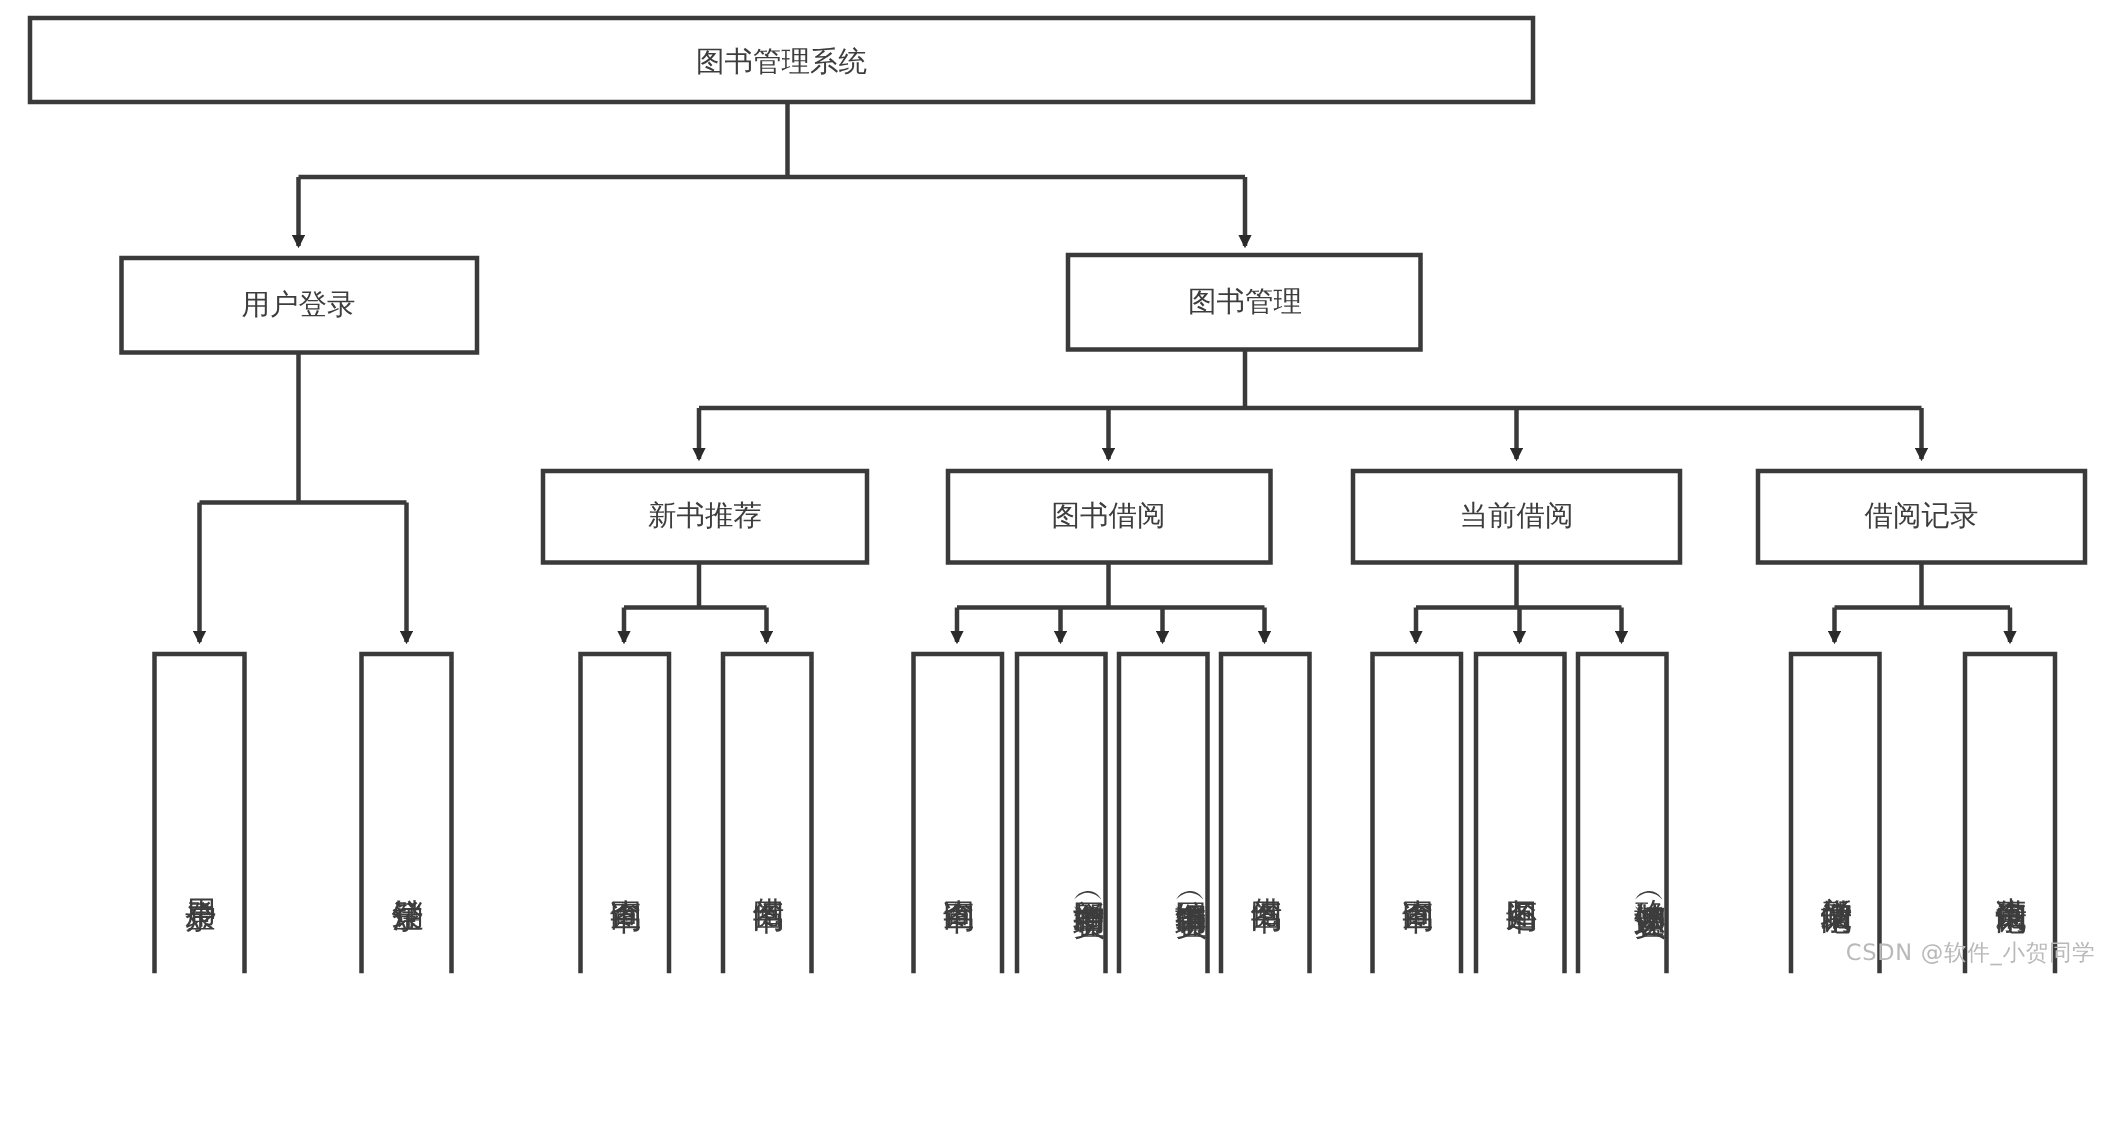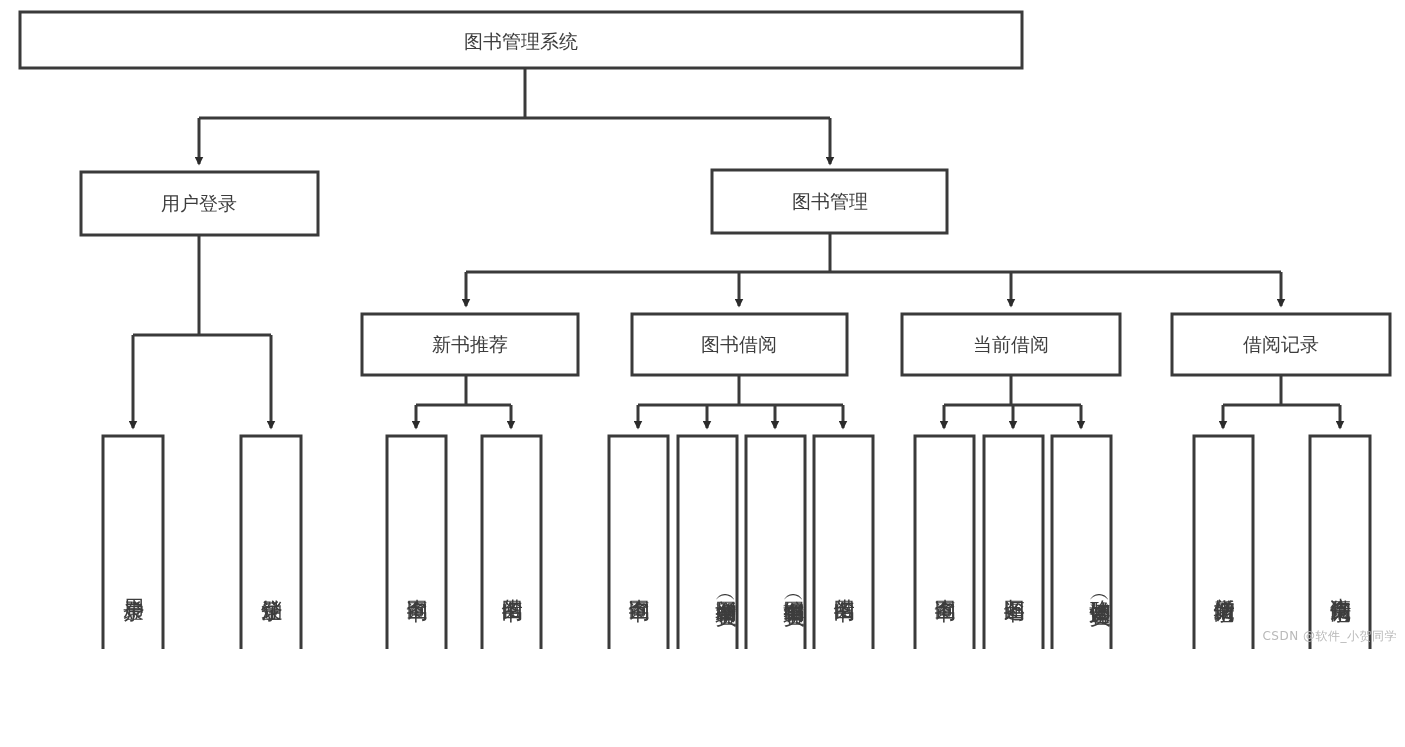--- a/index.html
+++ b/index.html
@@ -4,21 +4,21 @@
 <style>
   html,body{margin:0;padding:0;background:#ffffff;}
   body{font-family:"DejaVu Sans","Liberation Sans",sans-serif;}
   #stage{position:relative;width:1405px;height:649px;background:#ffffff;overflow:hidden;}
   svg#diagram{position:absolute;left:0;top:0;width:1405px;height:747px;}
   .nodebox{fill:#ffffff;stroke:#3a3a3a;stroke-width:3;}
   .conn{stroke:#3a3a3a;stroke-width:3;fill:none;}
   .arrowhead{fill:#2b2b2b;}
   .lbl-h{font-family:"DejaVu Sans","Liberation Sans",sans-serif;font-size:19px;fill:#3d3d3d;
          text-anchor:middle;dominant-baseline:middle;}
-  .watermark{position:absolute;right:8px;bottom:4px;font-size:12px;color:#b9b9b9;
+  .watermark{position:absolute;right:8px;bottom:4px;font-size:15px;color:#b9b9b9;
              font-family:"DejaVu Sans","Liberation Sans",sans-serif;white-space:nowrap;letter-spacing:.5px;}
 </style>
 </head>
 <body>
 
 <div id="stage">
 
   <svg id="diagram" viewBox="0 0 1405 747">
     <defs>
       <marker id="arrow" viewBox="0 0 12 12" refX="10" refY="6" markerWidth="9" markerHeight="9" orient="auto-start-reverse" markerUnits="userSpaceOnUse">

